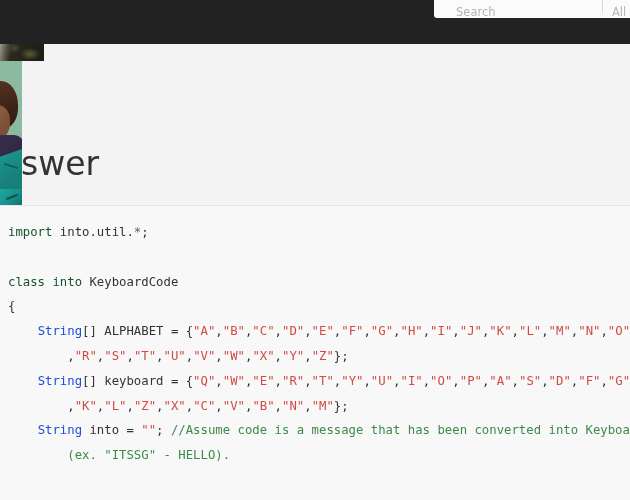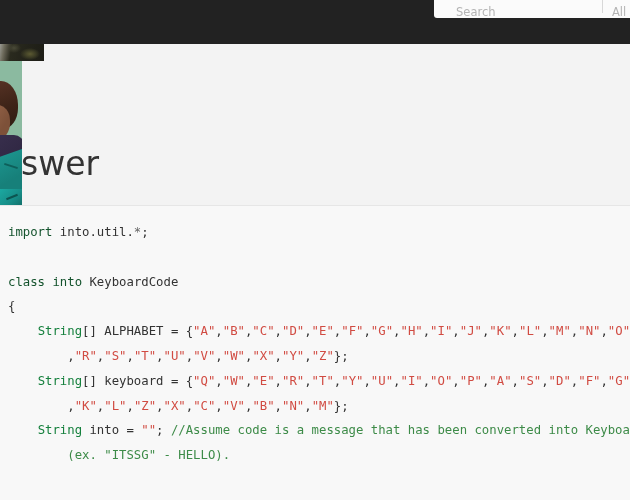--- a/index.html
+++ b/index.html
@@ -195,21 +195,21 @@
     top: 0; left: 0;
     padding: 14px 0 0 8px;
     font-family: "DejaVu Sans Mono", monospace;
     font-size: 12.3px;
     line-height: 24.8px;
     color: #333333;
     white-space: pre;
     tab-size: 4;
   }
   .tok-kw   { color: #14532d; }
-  .tok-type { color: #15803d; }
+  .tok-type { color: #1d4ed8; }
   .tok-str  { color: #d14b42; }
   .tok-com  { color: #3d8b48; }
   .tok-op   { color: #666666; }
   .tok-pln  { color: #333333; }
 </style>
 </head>
 <body>
 
 <div class="site-header"></div>
 

